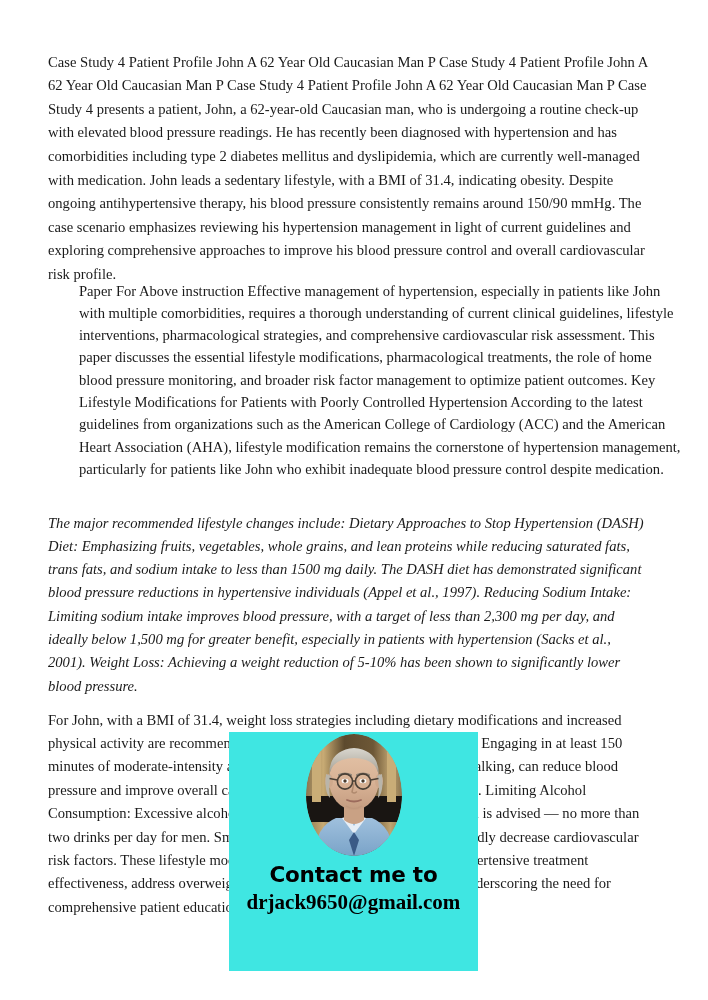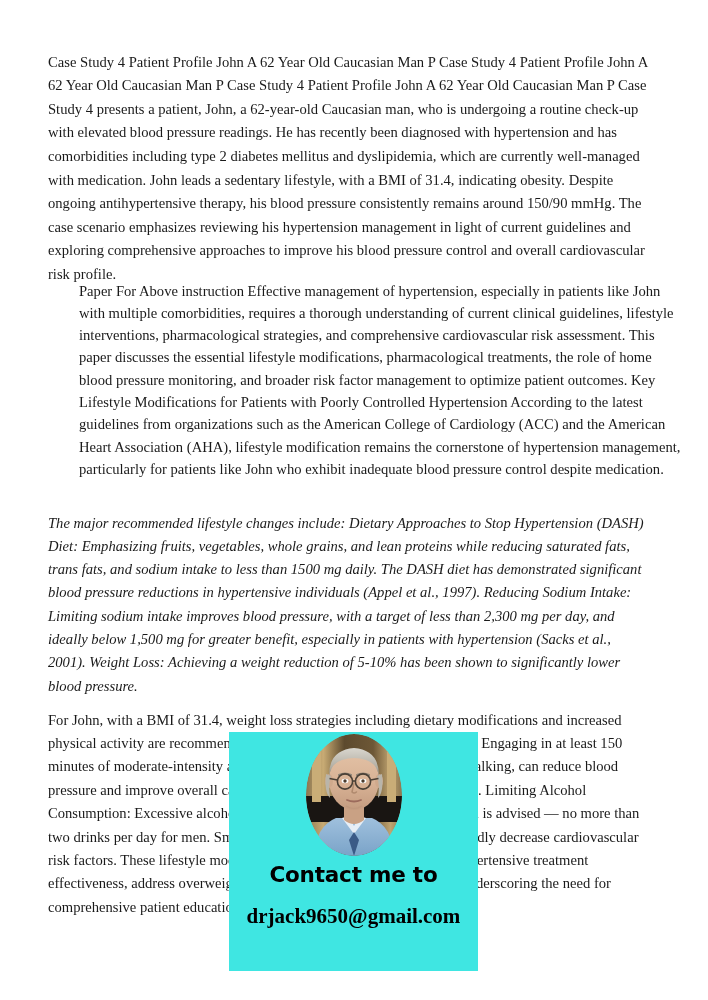--- a/index.html
+++ b/index.html
@@ -73,21 +73,21 @@
   }
   .contact-line {
     font-family: "DejaVu Sans", "Liberation Sans", sans-serif;
     font-weight: bold;
     font-size: 21.5px;
     line-height: 26px;
     letter-spacing: -0.2px;
     color: #000000;
   }
   .contact-email {
-    margin-top: 16px;
+    margin-top: 2px;
     font-family: "Liberation Serif", "DejaVu Serif", serif;
     font-weight: bold;
     font-size: 21px;
     line-height: 25px;
     color: #000000;
   }
 </style>
 </head>
 <body>
 

